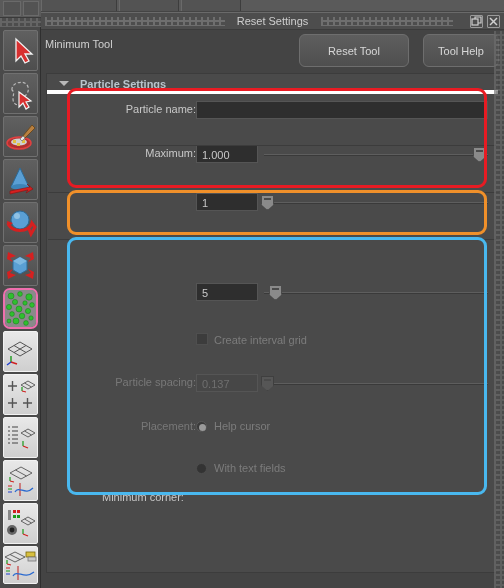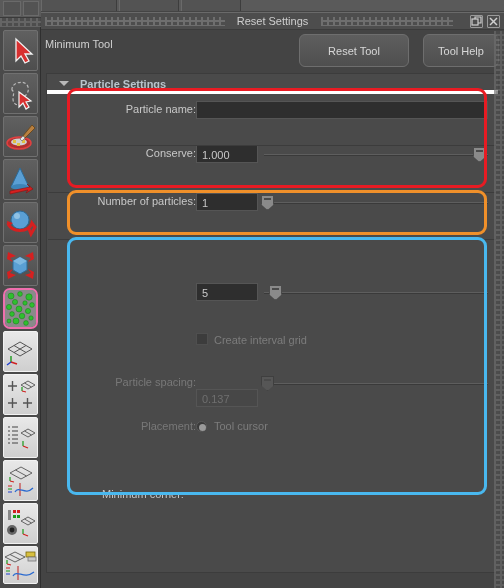--- a/index.html
+++ b/index.html
@@ -479,33 +479,32 @@
       </div>
 
       <div class="panel-body">
 
         <div class="row" style="top:4px">
           <div class="lbl" style="right:303px">Particle name:</div>
           <input class="field" style="left: 148px; width: 292px;" value="">
         </div>
 
         <div class="row" style="top:26px">
-          <div class="lbl" style="right:303px">Conserve:</div>
+          <div class="lbl" style="right:303px">Maximum:</div>
           <input class="field" style="left: 148px; width: 62px;" value="1.000">
           <div class="slider-track" style="left:216px; width:224px;"></div>
           <div class="knob" style="left:425px">
             <div class="k"></div>
               <div class="eyes"></div>
           </div>
         </div>
 
         <div class="sep" style="top:50px"></div>
 
         <div class="row" style="top:52px">
-          <div class="lbl" style="right:303px">Number of particles:</div>
           <input class="field" style="left: 148px; width: 62px;" value="1">
           <div class="slider-track" style="left:216px; width:224px;"></div>
           <div class="knob" style="left:213px">
             <div class="k"></div>
               <div class="eyes"></div>
           </div>
         </div>
 
 
         <div class="sep" style="top:97px"></div>
@@ -522,38 +521,42 @@
 
         <div class="sep" style="top:144px"></div>
 
         <div class="row" style="top:147px">
           <div class="chk off" style="left:148px; top:3px"></div>
           <div class="chk-lbl dim" style="left:166px; top:4px">Create interval grid</div>
         </div>
 
         <div class="row" style="top:167px">
           <div class="lbl dim" style="right:303px">Particle spacing:</div>
-          <input class="field dim" style="left: 148px; width: 62px; margin-top: 15px;" disabled="" value="0.137">
+          <input class="field dim" style="left: 148px; width: 62px;" disabled="" value="0.137">
           <div class="slider-track" style="left:216px; width:224px;"></div>
           <div class="knob dim" style="left:213px">
             <div class="k"></div>
               <div class="eyes"></div>
           </div>
         </div>
 
         <div class="row" style="top:189px">
           <div class="lbl dim" style="right:303px">Placement:</div>
           <div class="radio" style="left:148px; top:5px">
             <div class="dot"></div>
           </div>
-          <div class="chk-lbl dim" style="left:166px; top:4px">Tool cursor</div>
-        </div>
-
-
-        <div class="row" style="top:235px">
+          <div class="chk-lbl dim" style="left:166px; top:4px">Help cursor</div>
+        </div>
+
+        <div class="row" style="top:209px">
+          <div class="radio off" style="left:148px; top:5px"></div>
+          <div class="chk-lbl dim" style="left:166px; top:4px">With text fields</div>
+        </div>
+
+        <div class="row" style="top:216px">
           <div class="grp-lbl" style="left:54px; top:4px">Minimum corner:</div>
         </div>
 
       </div>
     </div>
 
     <div class="scroll"></div>
   </div>
 
   <div class="hl red" style="left:67px;  top:88px;  width:420px; height:100px;"></div>

